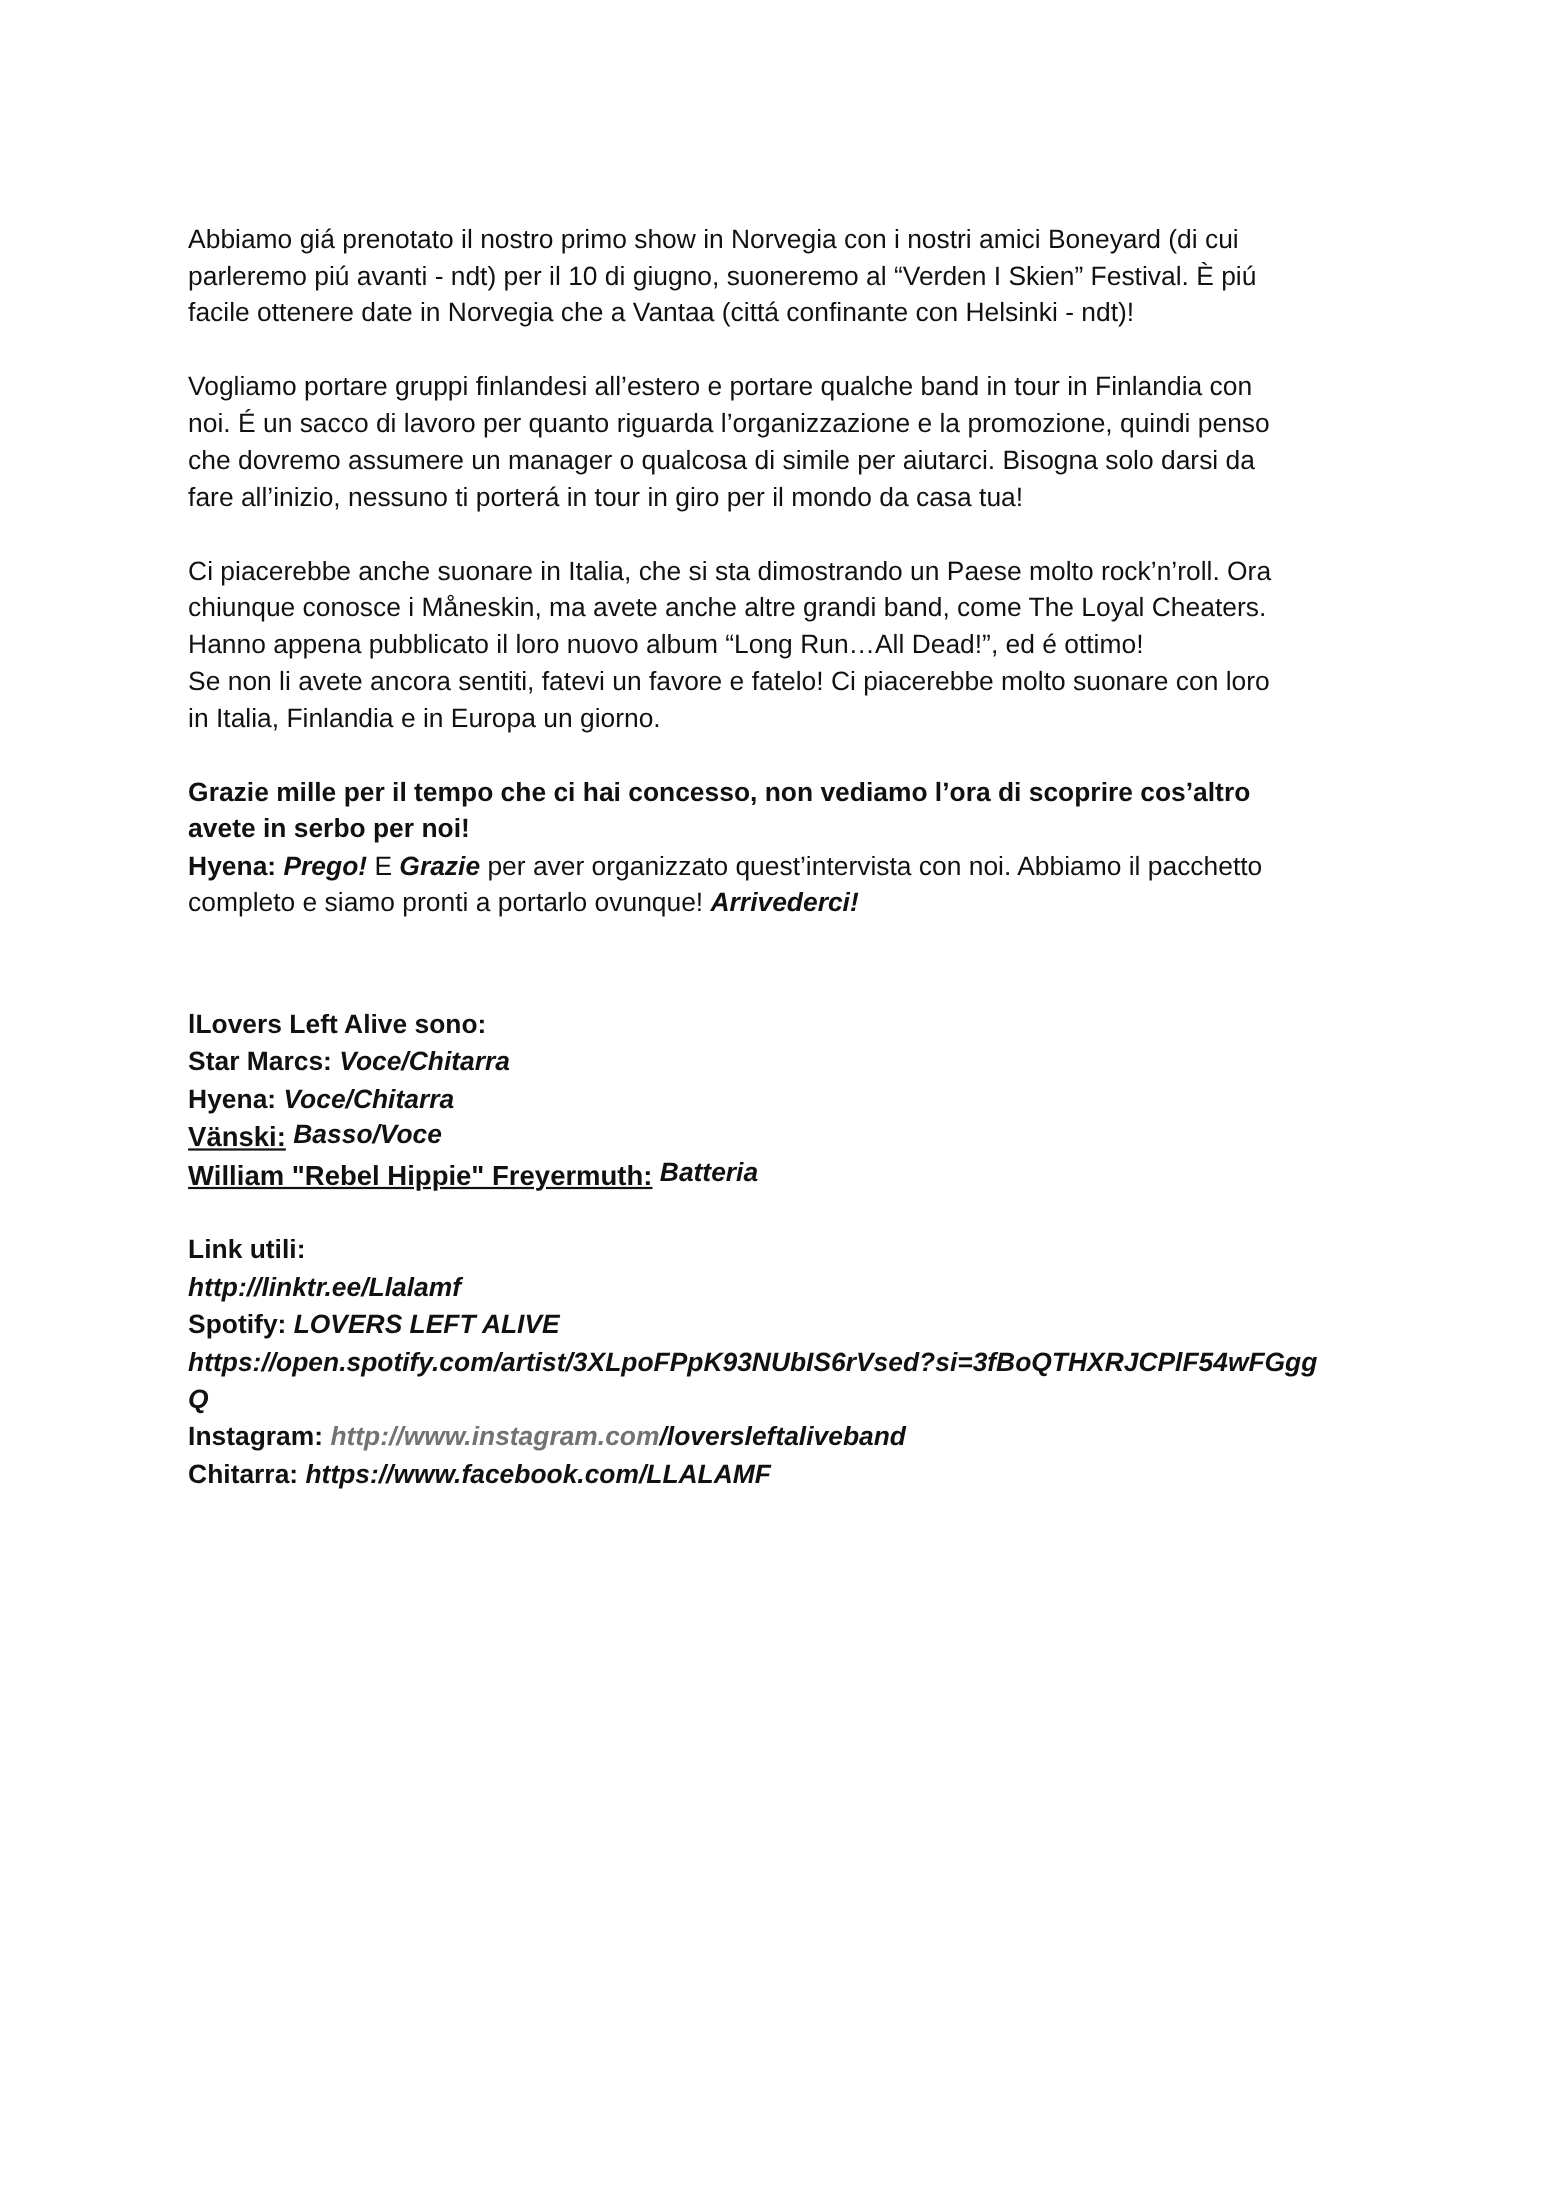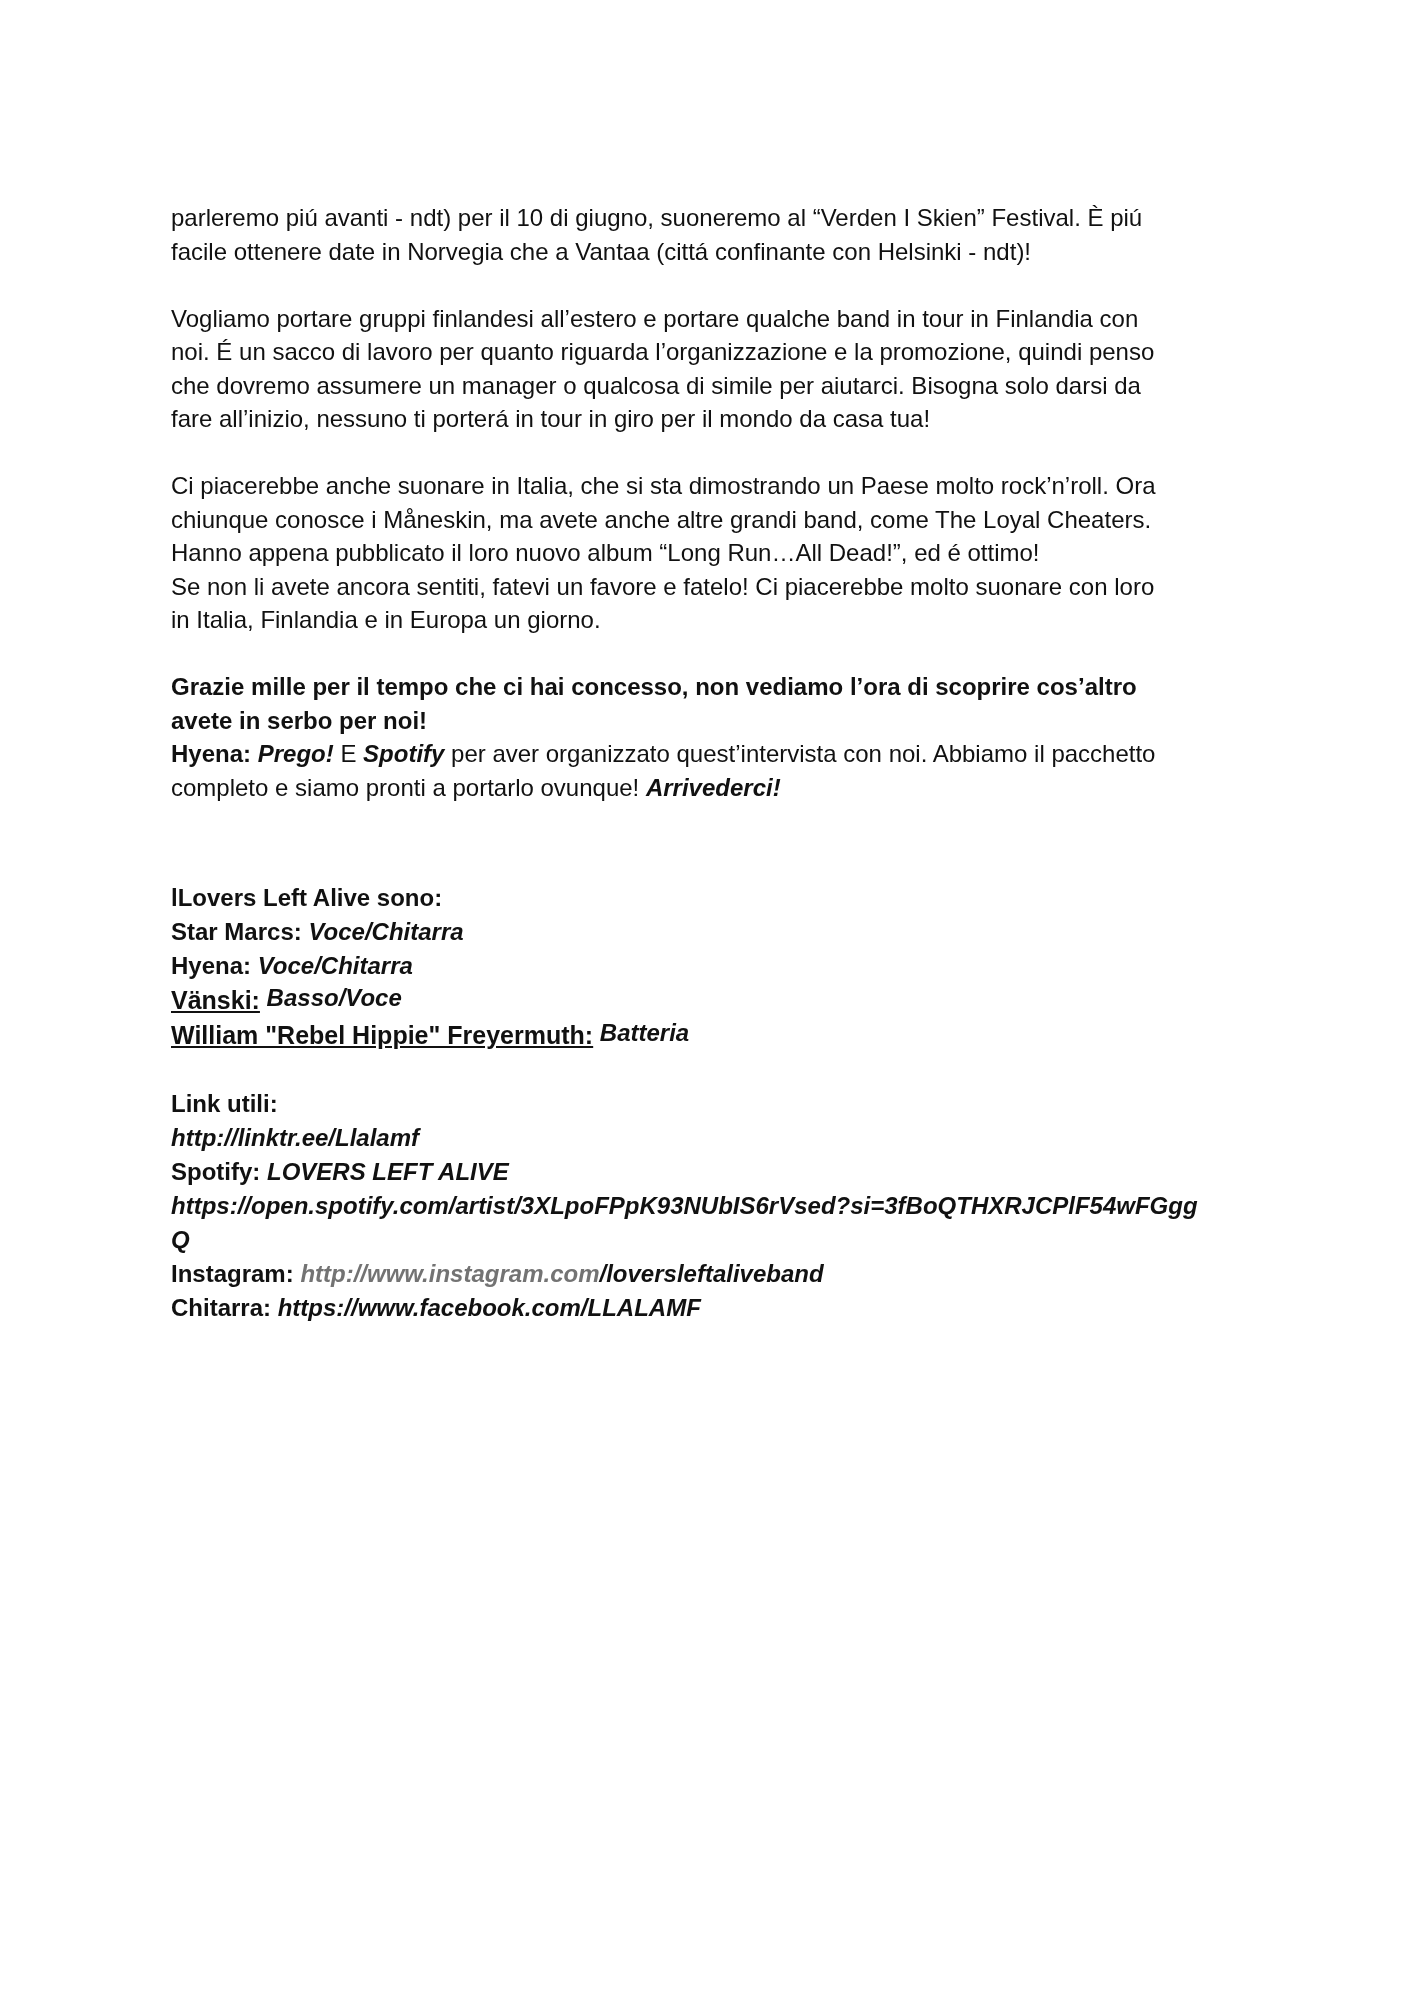--- a/index.html
+++ b/index.html
@@ -25,20 +25,21 @@
     .members .big { font-size: 25px; text-decoration: underline; }
     .members .role { font-size: 24px; position: relative; top: -3px; margin-top: 14px; }
     .links .line { line-height: 34px; }
   </style>
 </head>
 <body>
 
 <div class="page">
 
   <p class="para">
+    <span class="line">Abbiamo giá prenotato il nostro primo show in Norvegia con i nostri amici Boneyard (di cui</span>
     <span class="line">parleremo piú avanti - ndt) per il 10 di giugno, suoneremo al “Verden I Skien” Festival. È piú</span>
     <span class="line">facile ottenere date in Norvegia che a Vantaa (cittá confinante con Helsinki - ndt)!</span>
   </p>
 
   <p class="para">
     <span class="line">Vogliamo portare gruppi finlandesi all’estero e portare qualche band in tour in Finlandia con</span>
     <span class="line">noi. É un sacco di lavoro per quanto riguarda l’organizzazione e la promozione, quindi penso</span>
     <span class="line">che dovremo assumere un manager o qualcosa di simile per aiutarci. Bisogna solo darsi da</span>
     <span class="line">fare all’inizio, nessuno ti porterá in tour in giro per il mondo da casa tua!</span>
   </p>
@@ -47,21 +48,21 @@
     <span class="line">Ci piacerebbe anche suonare in Italia, che si sta dimostrando un Paese molto rock’n’roll. Ora</span>
     <span class="line">chiunque conosce i Måneskin, ma avete anche altre grandi band, come The Loyal Cheaters.</span>
     <span class="line">Hanno appena pubblicato il loro nuovo album “Long Run…All Dead!”, ed é ottimo!</span>
     <span class="line">Se non li avete ancora sentiti, fatevi un favore e fatelo! Ci piacerebbe molto suonare con loro</span>
     <span class="line">in Italia, Finlandia e in Europa un giorno.</span>
   </p>
 
   <div class="para" style="margin-bottom:10px;">
     <span class="line b">Grazie mille per il tempo che ci hai concesso, non vediamo l’ora di scoprire cos’altro</span>
     <span class="line b">avete in serbo per noi!</span>
-    <span class="line"><span class="b">Hyena:</span> <span class="bi">Prego!</span><span> E </span><span class="bi">Spotify</span><span> per aver organizzato quest’intervista con noi. Abbiamo il pacchetto</span></span>
+    <span class="line"><span class="b">Hyena:</span> <span class="bi">Prego!</span><span> E </span><span class="bi">Grazie</span><span> per aver organizzato quest’intervista con noi. Abbiamo il pacchetto</span></span>
     <span class="line"><span>completo e siamo pronti a portarlo ovunque! </span><span class="bi">Arrivederci!</span></span>
   </div>
 
   <div class="gap-big"></div>
 
   <div class="members">
     <span class="line b">lLovers Left Alive sono:</span>
     <span class="line"><span class="b">Star Marcs:</span> <span class="bi">Voce/Chitarra</span></span>
     <span class="line"><span class="b">Hyena:</span> <span class="bi">Voce/Chitarra</span></span>
     <span class="line"><span class="b big">Vänski:</span> <span class="bi role">Basso/Voce</span></span>

